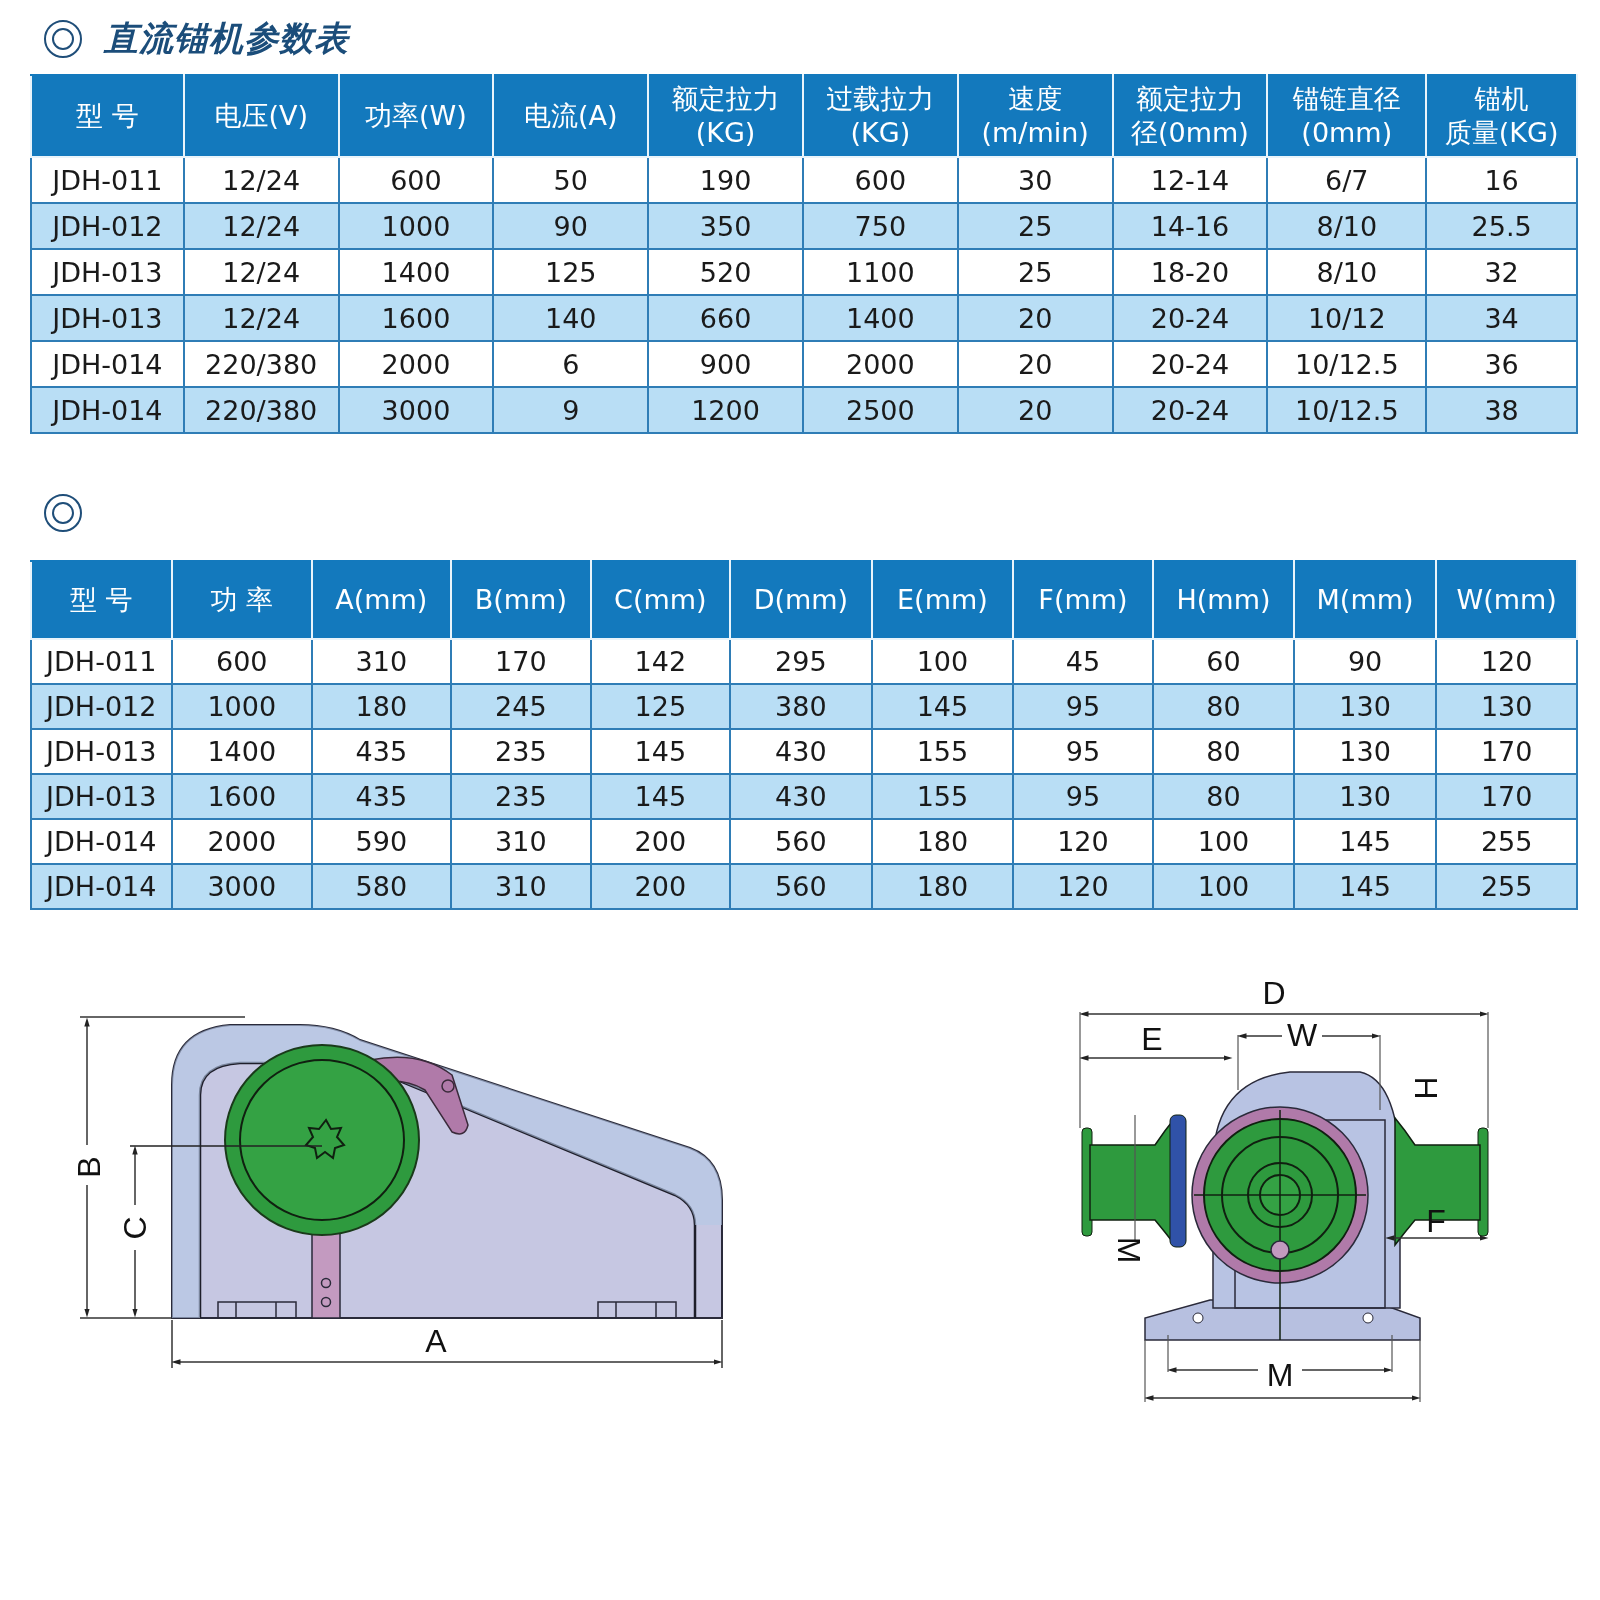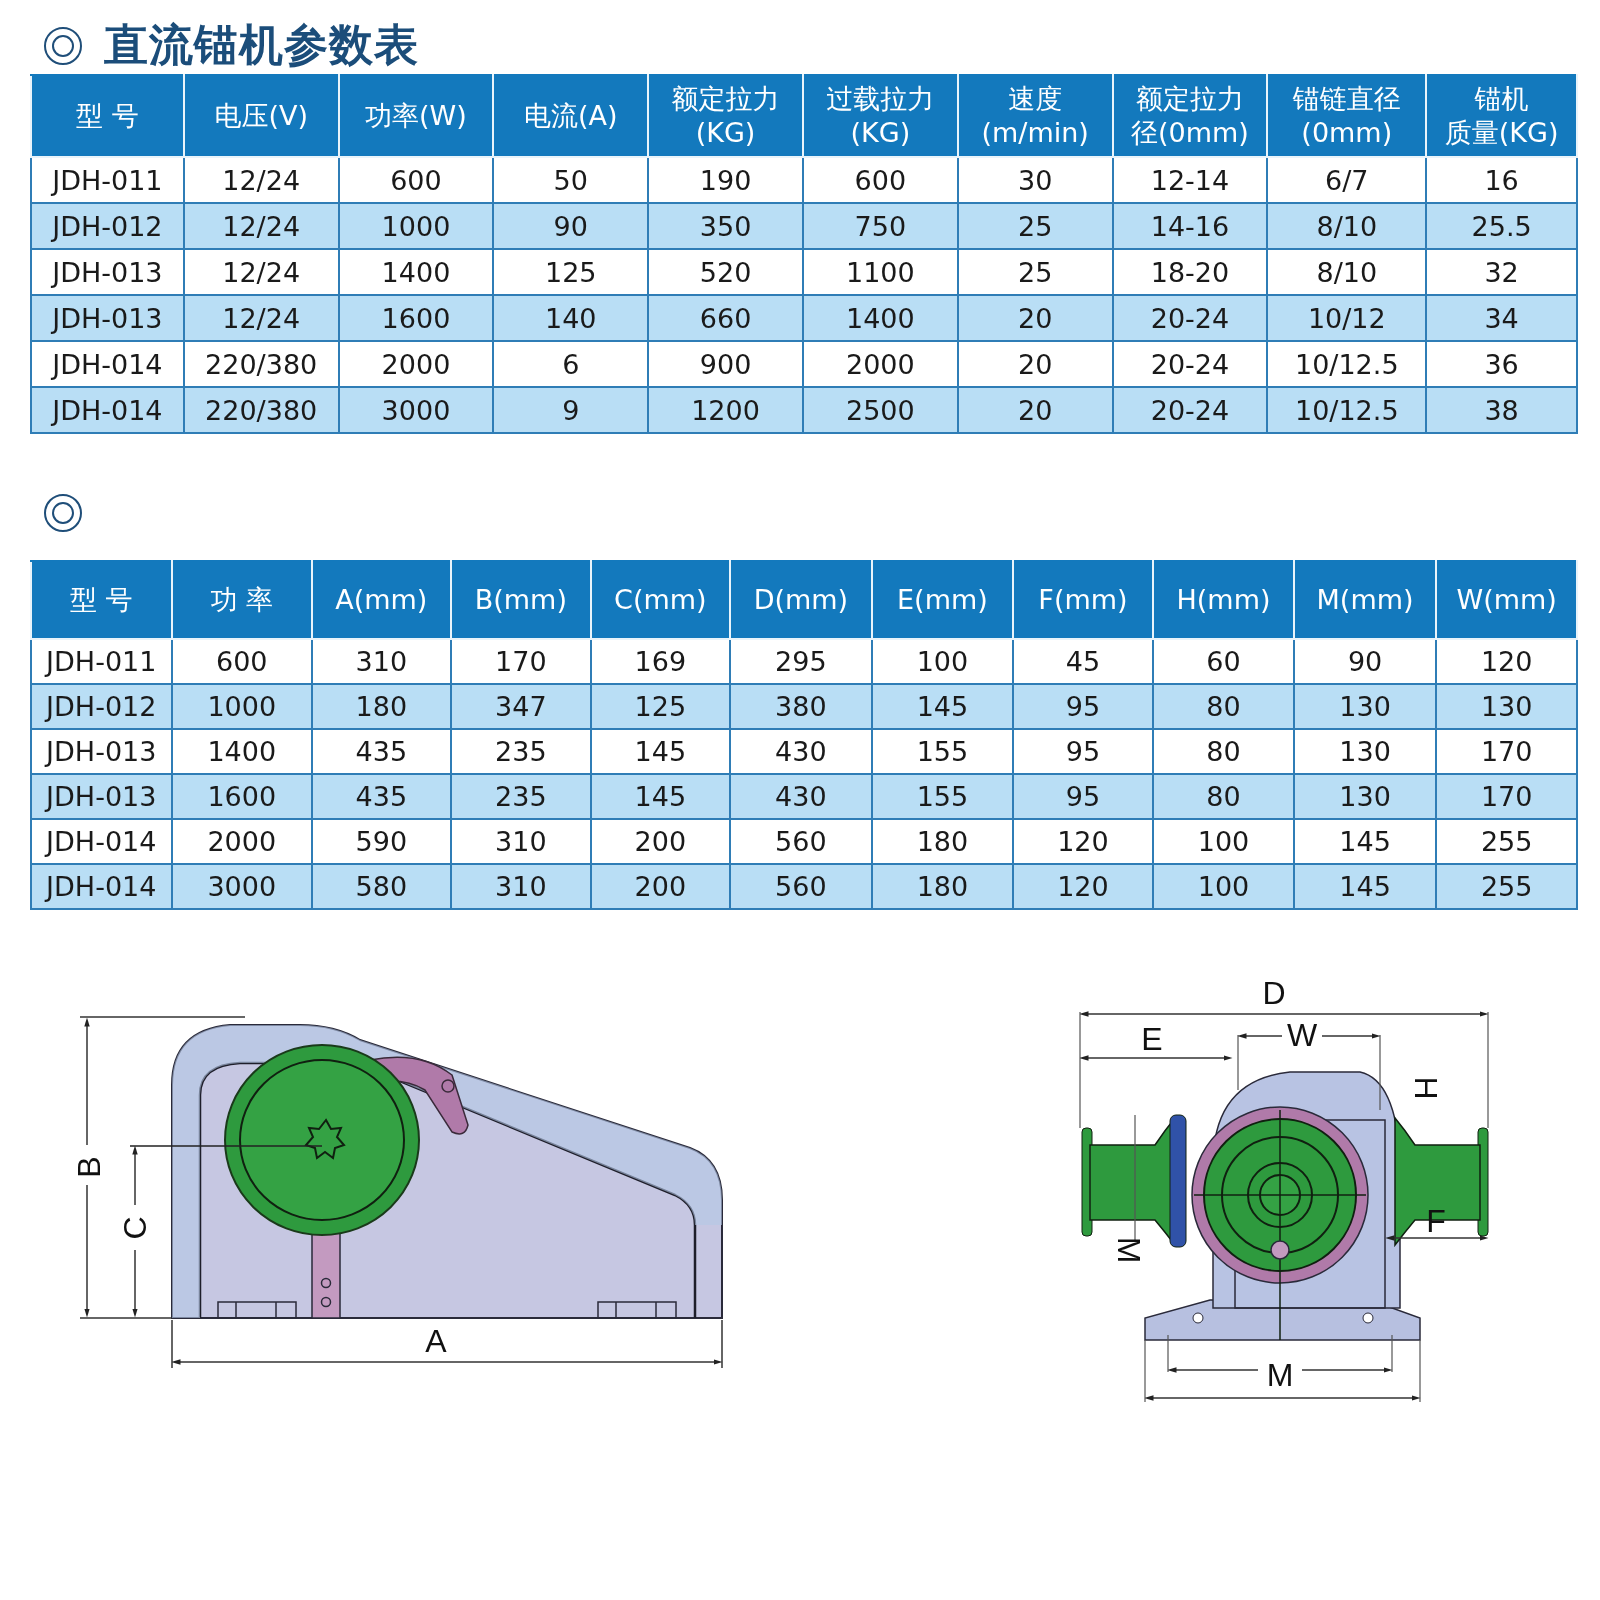--- a/index.html
+++ b/index.html
@@ -3,21 +3,21 @@
 <meta charset="utf-8">
 <style>
   html, body { margin: 0; padding: 0; background: #ffffff; }
   body { width: 1600px; height: 1600px; position: relative; overflow: hidden;
          font-family: "DejaVu Sans", sans-serif; color: #1a1a1a; }
   .section-title { position: absolute; left: 44px; display: flex; align-items: center; gap: 22px; }
   .section-title .ring { width: 38px; height: 38px; border-radius: 50%; border: 2px solid #1f4e79;
          display: flex; align-items: center; justify-content: center; box-sizing: border-box; }
   .section-title .ring::after { content: ""; width: 22px; height: 22px; border-radius: 50%;
          border: 2px solid #1f4e79; box-sizing: border-box; }
-  .section-title .txt { font-size: 44px; font-weight: bold; color: #1b4d7a; letter-spacing: 1px; }
+  .section-title .txt { font-size: 34px; font-weight: bold; color: #1b4d7a; letter-spacing: 1px; font-style: italic; }
   table.spec { position: absolute; left: 30px; width: 1548px; border-collapse: collapse; table-layout: fixed; }
   table.spec th { background: #1379bd; color: #ffffff; font-weight: normal; font-size: 27px;
          border: 2px solid #e9f4fb; border-top: 2px solid #1379bd; line-height: 34px; padding: 0; }
   table.spec td { text-align: center; font-size: 27px; border: 2px solid #2f7db6; padding: 0; color: #1a1a1a;
          font-family: "DejaVu Sans", sans-serif; }
   table.spec tr.alt td { background: #b9def5; }
   table.spec tr.norm td { background: #ffffff; }
   #t1 { top: 74px; }
   #t1 th { height: 80px; }
   #t1 td { height: 44px; }
@@ -218,33 +218,33 @@
           <div>W(mm)</div>
         </th>
       </tr>
     </thead>
   <tbody id="t2-body">
       <tr class="norm">
         <td>JDH-011</td>
         <td>600</td>
         <td>310</td>
         <td>170</td>
-        <td>169</td>
+        <td>142</td>
         <td>295</td>
         <td>100</td>
         <td>45</td>
         <td>60</td>
         <td>90</td>
         <td>120</td>
       </tr>
       <tr class="alt">
         <td>JDH-012</td>
         <td>1000</td>
         <td>180</td>
-        <td>347</td>
+        <td>245</td>
         <td>125</td>
         <td>380</td>
         <td>145</td>
         <td>95</td>
         <td>80</td>
         <td>130</td>
         <td>130</td>
       </tr>
       <tr class="norm">
         <td>JDH-013</td>

